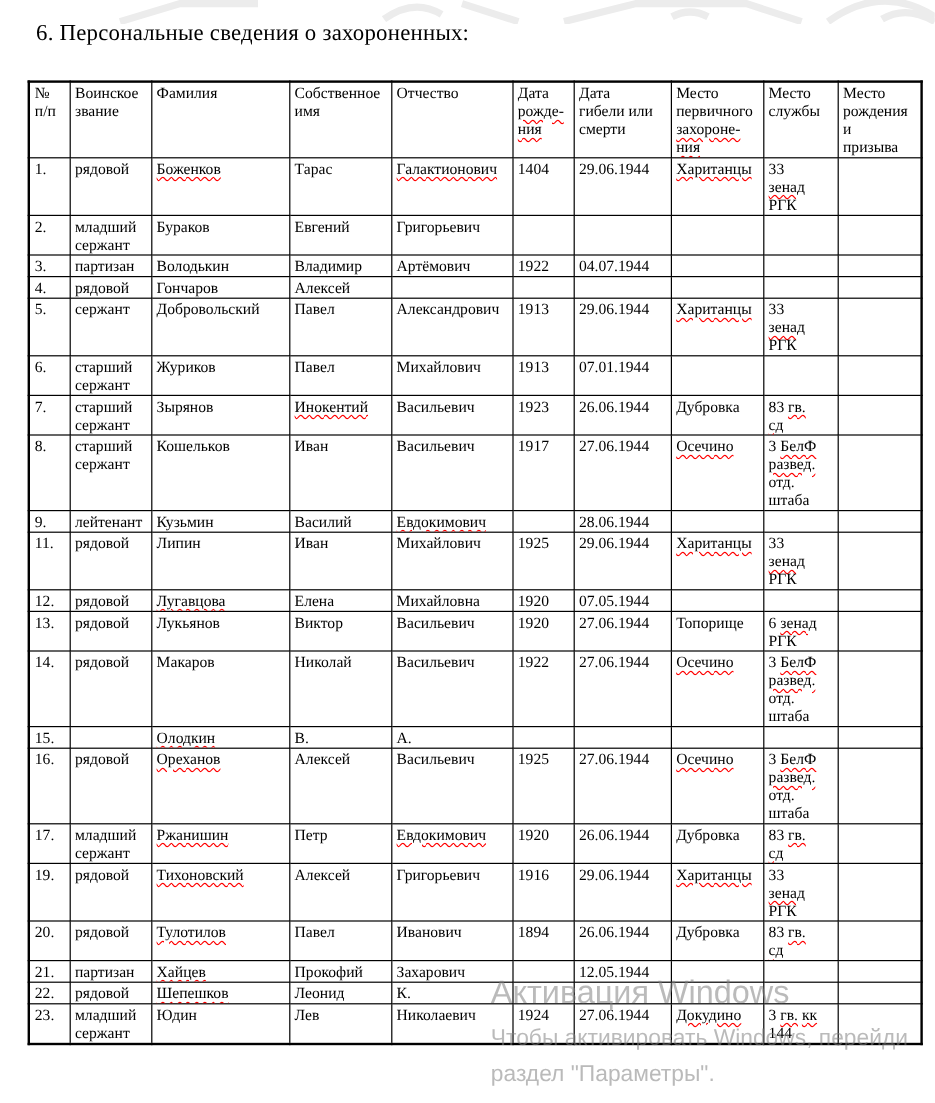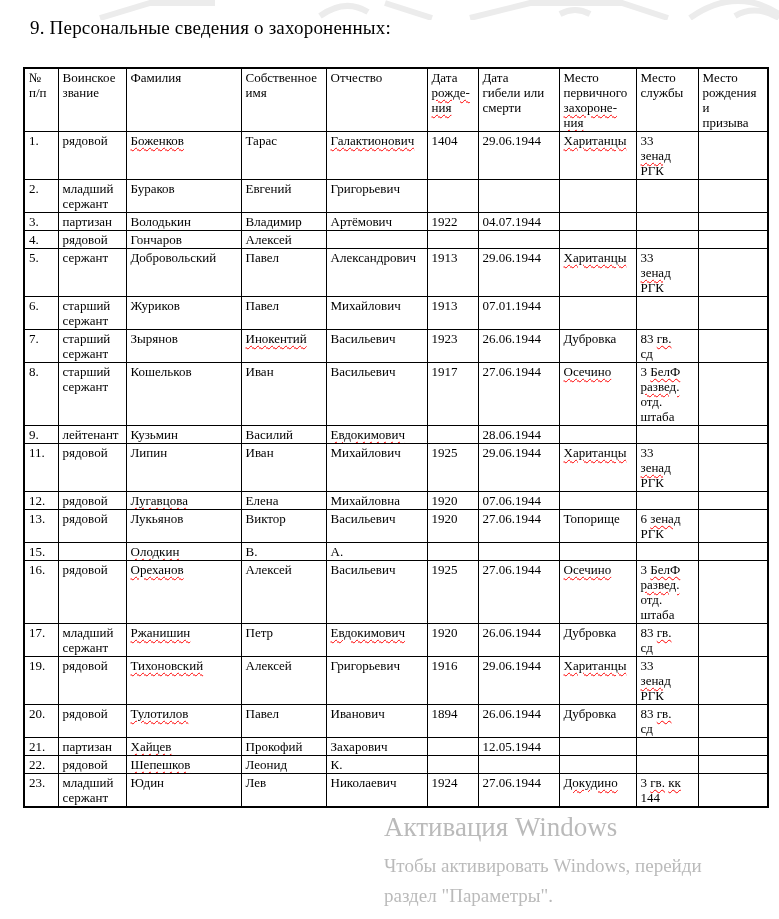--- a/index.html
+++ b/index.html
@@ -37,45 +37,46 @@
   }
   .sp {
     text-decoration: underline;
     text-decoration-style: wavy;
     text-decoration-color: #ff0000;
     text-decoration-thickness: 1px;
     text-underline-offset: 2px;
   }
   .wm {
     position: absolute;
-    font-family: Liberation Serif, serif;
+    font-family: Liberation Sans, sans-serif;
     color: rgba(130,130,130,0.55);
     white-space: nowrap;
     pointer-events: none;
+    margin-left: 25px;
   }
   .wm-title { left: 384px; top: 812px; font-size: 27px; }
   .wm-line1 { left: 384px; top: 855px; font-size: 19px; }
   .wm-line2 { left: 384px; top: 885px; font-size: 19px; }
 </style>
 </head>
 <body>
 
 <svg class="top-curves" viewBox="0 0 779 20" preserveAspectRatio="none">
   <g fill="none" stroke="#ececec" stroke-width="6">
     <path d="M100,18 L150,3 L215,3"></path>
     <path d="M320,16 Q345,-2 368,12"></path>
     <path d="M385,3 L432,18"></path>
     <path d="M470,18 L530,3 L622,3 L668,18"></path>
     <path d="M560,14 Q575,6 590,14"></path>
     <path d="M690,18 Q735,-14 779,14"></path>
     <path d="M735,16 Q755,4 779,18"></path>
   </g>
 </svg>
 
-<div class="doc-title">9. Персональные сведения о захороненных:</div>
+<div class="doc-title">6. Персональные сведения о захороненных:</div>
 
 <table class="grid">
   <colgroup>
     <col style="width:34px">
       <col style="width:68px">
       <col style="width:115px">
     <col style="width:85px">
       <col style="width:101px">
       <col style="width:51px">
     <col style="width:81px">
@@ -216,35 +217,47 @@
         <td>33<br><span class="sp">зенад</span><br>РГК</td>
         <td></td>
       </tr>
       <tr>
         <td>12.</td>
         <td>рядовой</td>
         <td><span class="sp">Лугавцова</span></td>
         <td>Елена</td>
         <td>Михайловна</td>
         <td>1920</td>
-        <td>07.06.1944</td>
+        <td>07.05.1944</td>
         <td></td>
         <td></td>
         <td></td>
       </tr>
       <tr>
         <td>13.</td>
         <td>рядовой</td>
         <td>Лукьянов</td>
         <td>Виктор</td>
         <td>Васильевич</td>
         <td>1920</td>
         <td>27.06.1944</td>
         <td>Топорище</td>
         <td>6 <span class="sp">зенад</span><br>РГК</td>
+        <td></td>
+      </tr>
+      <tr>
+        <td>14.</td>
+        <td>рядовой</td>
+        <td>Макаров</td>
+        <td>Николай</td>
+        <td>Васильевич</td>
+        <td>1922</td>
+        <td>27.06.1944</td>
+        <td><span class="sp">Осечино</span></td>
+        <td>3 <span class="sp">БелФ</span><br><span class="sp">развед.</span><br>отд.<br>штаба</td>
         <td></td>
       </tr>
       <tr>
         <td>15.</td>
         <td></td>
         <td><span class="sp">Олодкин</span></td>
         <td>В.</td>
         <td>А.</td>
         <td></td>
         <td></td>

